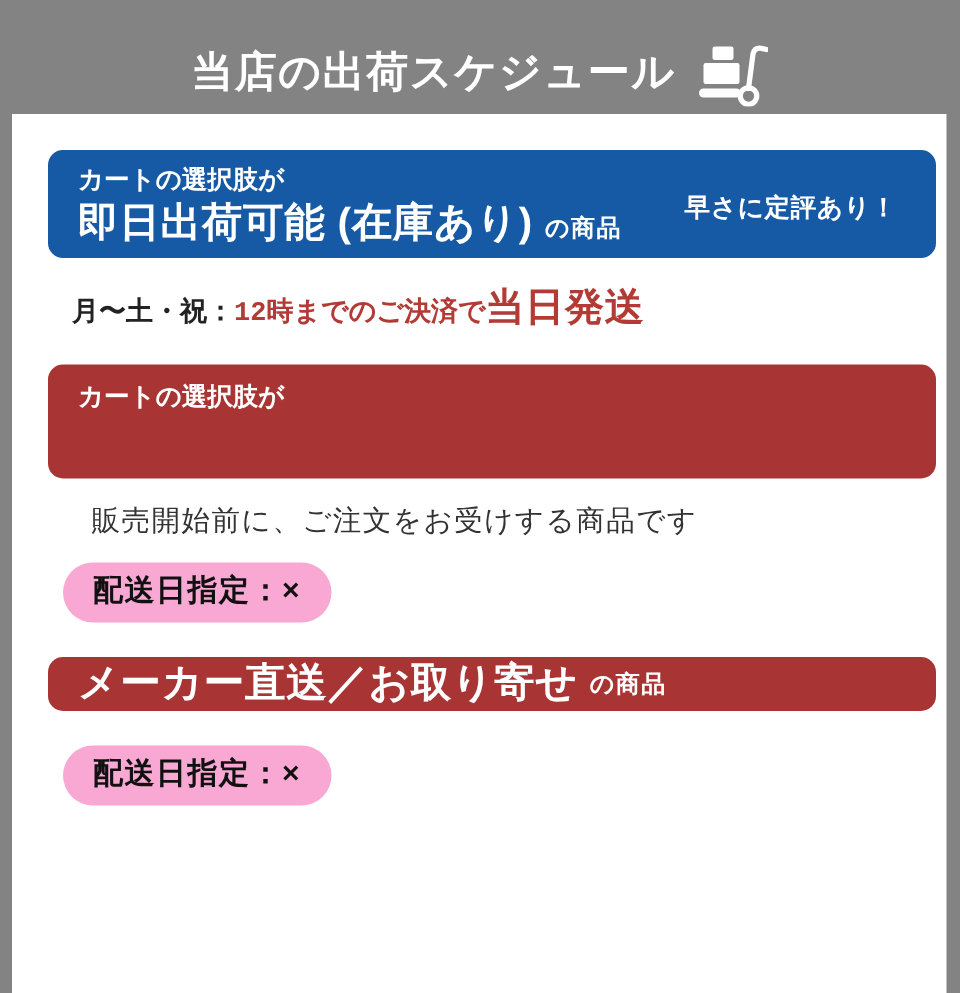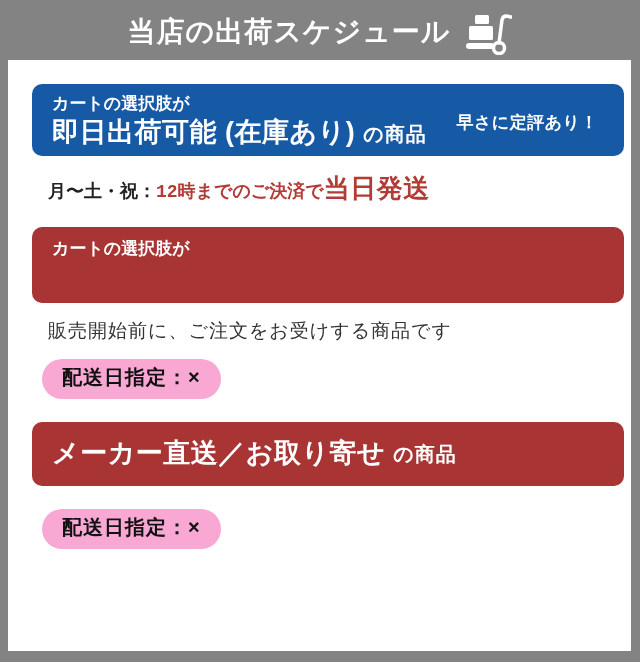--- a/index.html
+++ b/index.html
@@ -7,21 +7,21 @@
   body {
     background:#838383;
     font-family:"Liberation Sans","DejaVu Sans",sans-serif;
     overflow:hidden;
   }
   .page { position:relative; width:640px; height:662px; }
 
   
   .header {
     height:64px;
-    display:flex; align-items:center; justify-content:center; gap:16px;
+    display:flex; align-items:center; justify-content:center; gap:16px;margin-top:16px;
   }
   .header-title {
     color:#ffffff; font-size:28px; font-weight:bold; letter-spacing:1px;
   }
   .header-icon { width:46px; height:42px; margin-top:4px; }
 
   
   .content {
     position:absolute; left:8px; top:60px;
     width:623px; height:591px;
@@ -30,35 +30,35 @@
   }
 
   
   .banner {
     border-radius:10px; color:#ffffff;
     padding:9px 20px; position:relative;
   }
   .banner-blue { background:#1659a4; height:72px; }
   .banner-red  { background:#a83434; height:76px; padding-top:11px; }
   .banner-red-single {
-    background:#a83434; height:64px;
+    background:#a83434; height:36px;
     display:flex; align-items:center; padding:0 20px;
   }
   .banner-intro { font-size:17px; font-weight:bold; line-height:1.35; }
   .banner-big   { font-size:27px; font-weight:bold; line-height:1.25; letter-spacing:0.5px; }
-  .banner-suffix{ font-size:20px; font-weight:bold; margin-left:8px; letter-spacing:1px; }
+  .banner-suffix{ font-size:16px; font-weight:bold; margin-left:8px; letter-spacing:1px; }
   .banner-note  {
     position:absolute; right:26px; bottom:22px;
     font-size:17px; font-weight:bold; letter-spacing:0.5px;
   }
 
   
   .desc { margin:15px 0 0 16px; }
   .line { font-size:18px; font-weight:bold; color:#222222; margin-bottom:6px; line-height:1.5;font-family:Liberation Mono, monospace; }
-  .line-plain { font-size:19px; font-weight:normal; color:#333333; letter-spacing:1px; margin-bottom:7px; }
+  .line-plain { font-size:19px; font-weight:normal; color:#333333; letter-spacing:1px; margin-bottom:7px;margin-left:13px; }
   .red { color:#b23b35; }
   .big { font-size:26px; letter-spacing:0.5px; }
   .gap-md { margin-top:17px; }
 
   
   .badge {
     display:inline-block;
     margin:8px 0 6px 10px;
     background:#f9a8d4;
     border-radius:22px;

